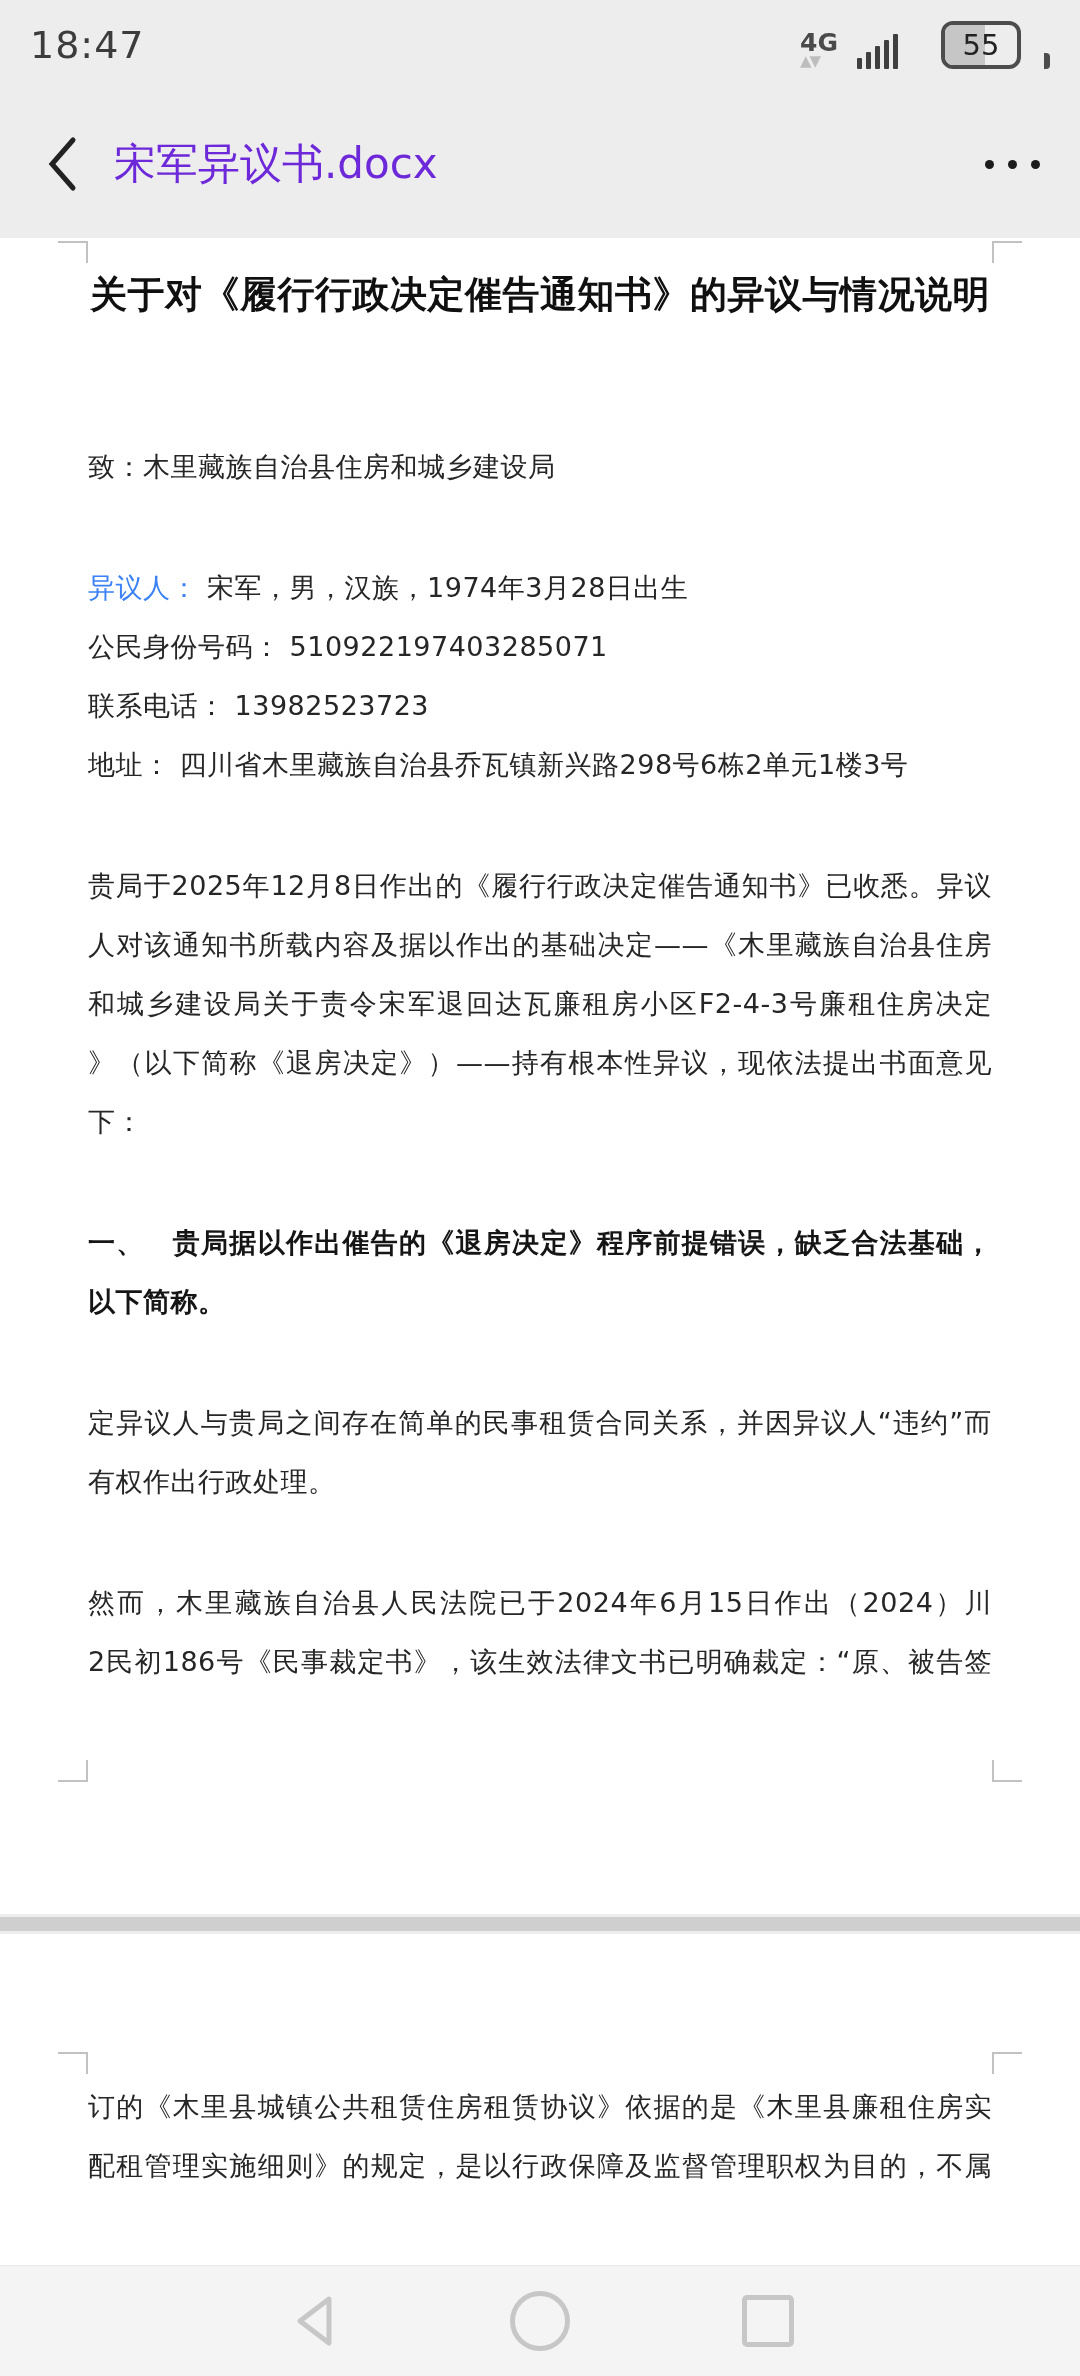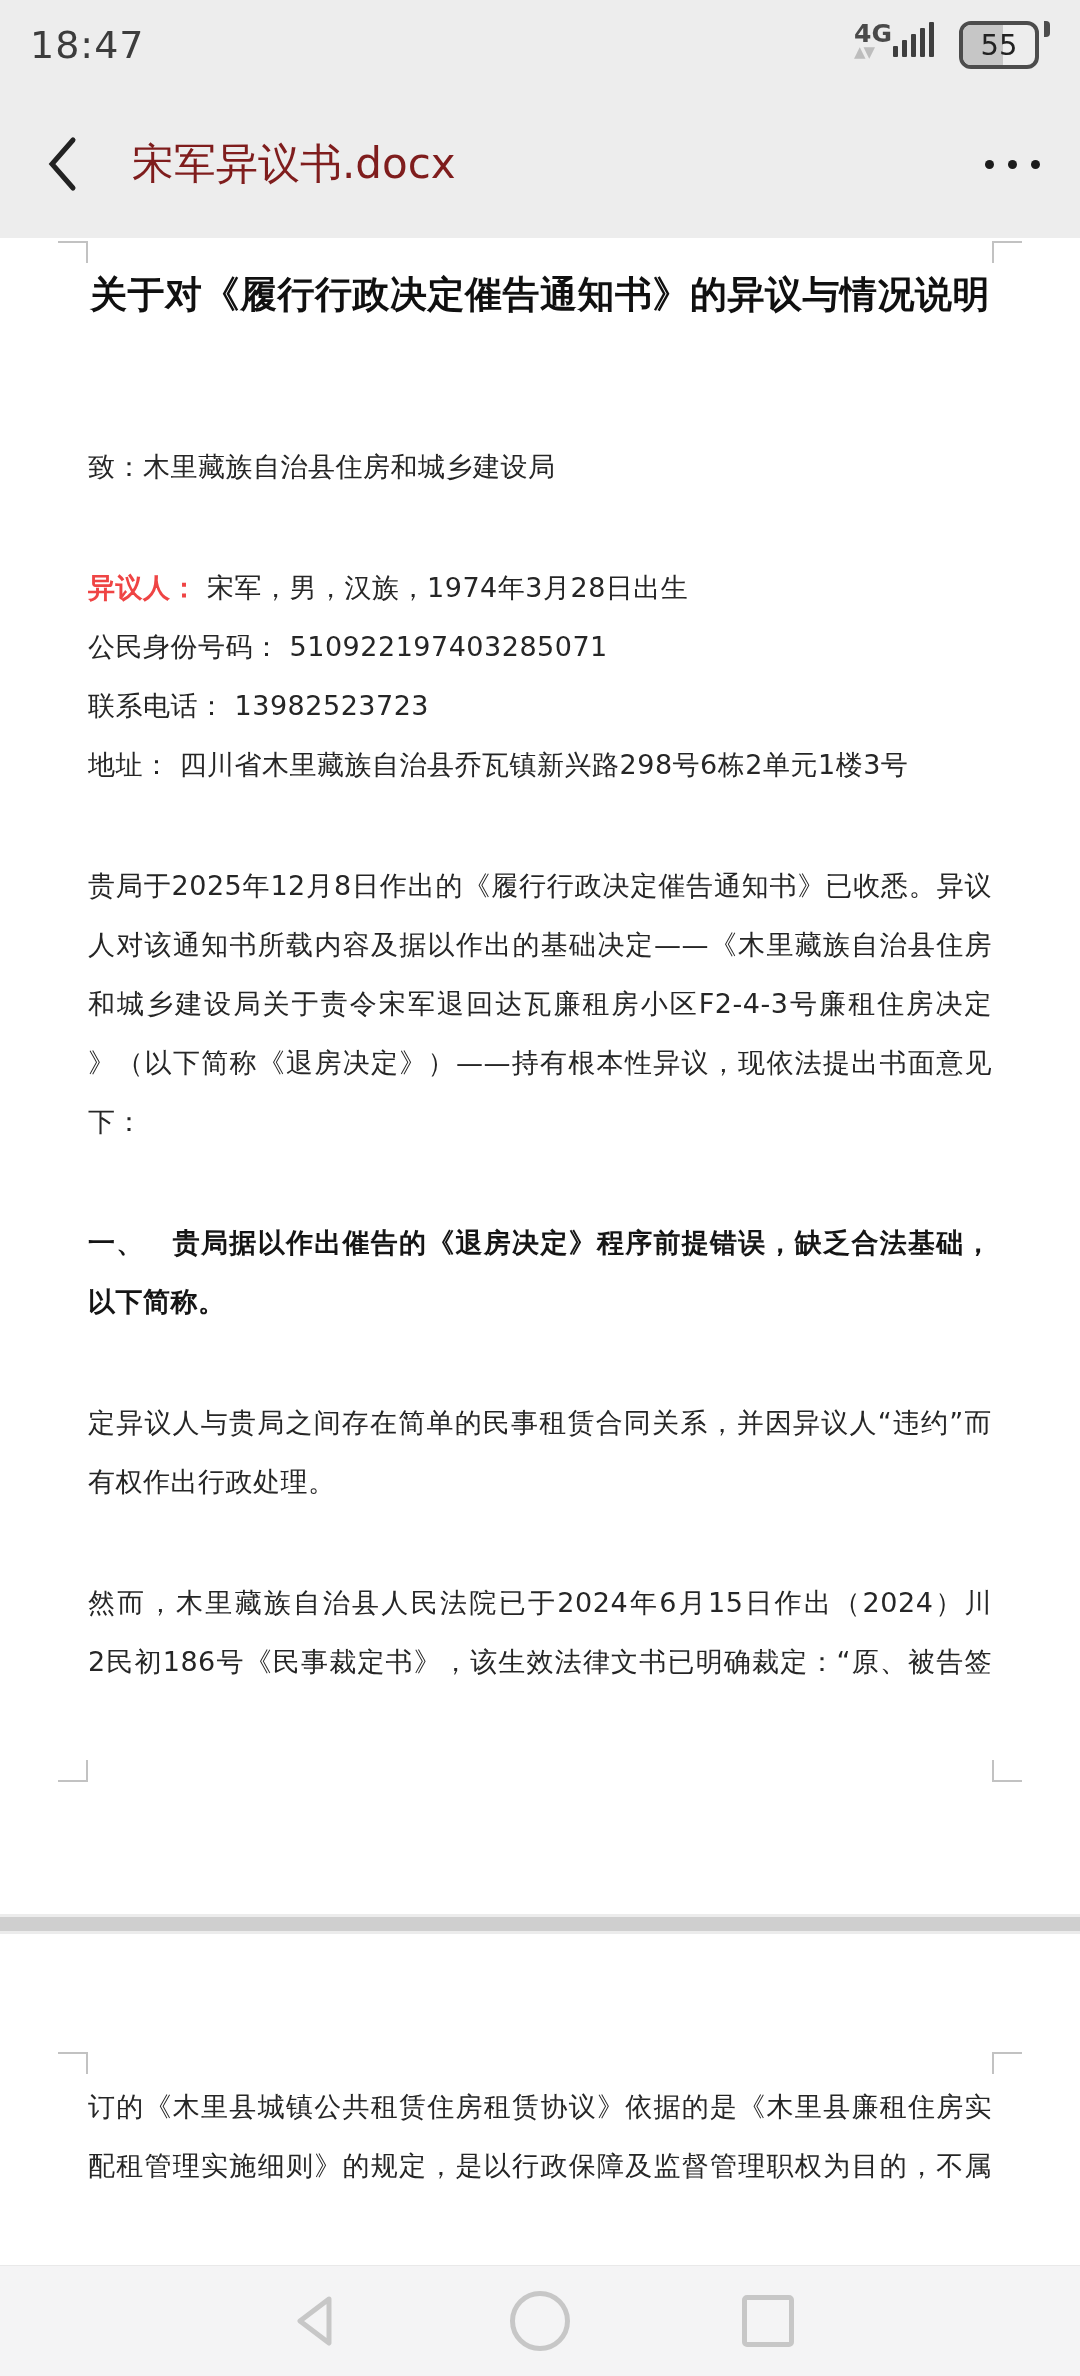--- a/index.html
+++ b/index.html
@@ -7,21 +7,21 @@
     width:1080px;height:2376px;position:relative;overflow:hidden;
     background:#ffffff;font-family:"DejaVu Sans",sans-serif;
     -webkit-font-smoothing:antialiased;
   }
   
   .statusbar{
     height:90px;background:#ededed;display:flex;align-items:center;
     justify-content:space-between;padding:18px 30px;box-sizing:border-box;
   }
   .time{font-size:38px;color:#3c3c3c;letter-spacing:1px}
-  .sicons{display:flex;align-items:flex-start;gap:3px}
+  .sicons{display:flex;align-items:flex-end;gap:21px}
   .net{display:flex;flex-direction:column;align-items:flex-start;line-height:1;margin-right:-2px}
   .net-label{font-size:25px;font-weight:bold;color:#4a4a4a}
   .net-arrows{font-size:15px;color:#bdbdbd;margin-top:-1px;letter-spacing:-2px}
   .bars{display:flex;align-items:flex-end;gap:4px;height:36px}
   .bars i{display:block;width:5px;background:#3f3f3f;border-radius:1px}
   .bars i:nth-child(1){height:11px}
   .bars i:nth-child(2){height:17px}
   .bars i:nth-child(3){height:23px}
   .bars i:nth-child(4){height:29px}
   .bars i:nth-child(5){height:35px}
@@ -31,40 +31,40 @@
   }
   .batt-fill{position:absolute;left:0;top:0;bottom:0;width:55%;background:#c6c6c6}
   .batt-num{position:relative;font-size:29px;color:#222}
   .batt-nub{width:6px;height:16px;background:#4c4c4c;border-radius:0 4px 4px 0;margin-left:2px}
   
   .appbar{
     height:148px;background:#ededed;display:flex;align-items:center;
     padding:0 40px;box-sizing:border-box;
   }
   .back-btn{display:flex;align-items:center;justify-content:center;width:60px;height:90px;margin-left:-8px}
-  .apptitle{font-size:42px;color:#7f1d1d;margin-left:40px;flex:1;white-space:nowrap;overflow:hidden}
+  .apptitle{font-size:42px;color:#6d28d9;margin-left:22px;flex:1;white-space:nowrap;overflow:hidden}
   .menu-btn{display:flex;gap:14px;align-items:center;padding:20px 0 20px 20px}
   .menu-btn i{width:9px;height:9px;border-radius:50%;background:#1c1c1c}
   
   .doc{position:relative;background:#fff}
   .page{position:relative;background:#fff;box-sizing:border-box}
   .page-1{height:1676px;padding:27px 88px 0}
   .page-2{height:331px;padding:143px 88px 0}
   .page-gap{height:20px;background:#cfcfcf;border-top:3px solid #ececec;border-bottom:3px solid #ececec;box-sizing:border-box}
   .blk{margin-bottom:62px}
   .ln{
     font-size:27px;line-height:59px;height:59px;color:#262626;
     text-align:justify;text-align-last:justify;letter-spacing:.5px;overflow:hidden;
   }
   .ln.end{text-align-last:left}
   .ln.center{text-align:center;text-align-last:center}
   .doc-title{margin-bottom:112px}
   .doc-title .ln{font-size:37px;font-weight:700;line-height:60px;height:60px;color:#101010}
   .bold .ln{font-weight:700;color:#151515}
-  .ln b{font-weight:700;color:#ef4444}
+  .ln b{font-weight:400;color:#3b82f6}
   
   .cm{position:absolute;width:30px;height:22px;border:0 solid #c2c2c2;box-sizing:border-box}
   .cm-tl{left:58px;border-top-width:2px;border-right-width:2px}
   .cm-tr{right:58px;border-top-width:2px;border-left-width:2px}
   .cm-bl{left:58px;border-bottom-width:2px;border-right-width:2px}
   .cm-br{right:58px;border-bottom-width:2px;border-left-width:2px}
   .page-1 .cm-tl,.page-1 .cm-tr{top:3px}
   .page-1 .cm-bl,.page-1 .cm-br{bottom:132px}
   .page-2 .cm-tl,.page-2 .cm-tr{top:118px}
   

